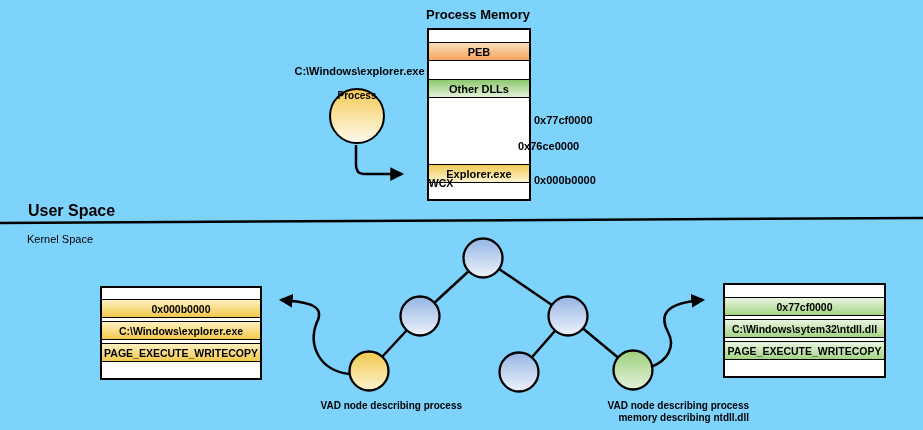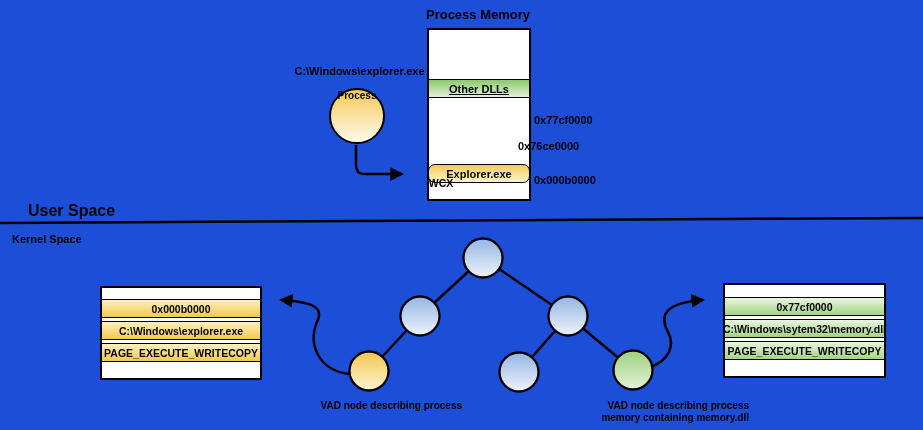--- a/index.html
+++ b/index.html
@@ -1,41 +1,41 @@
 <!DOCTYPE html>
 <html><head>
 <meta charset="utf-8">
 <style>
   html,body{margin:0;padding:0;background:#fff;}
   .canvas{
-    position:relative;width:923px;height:430px;background:#1d4ed8;overflow:hidden;
+    position:relative;width:923px;height:430px;background:#7dd3fc;overflow:hidden;
     font-family:"Liberation Sans",sans-serif;color:#000;
   }
   .abs{position:absolute;}
   svg.overlay{position:absolute;left:0;top:0;pointer-events:none;}
   .title{left:408px;top:7px;width:140px;text-align:center;font-size:13px;font-weight:bold;}
   
   .membox{left:427px;top:28px;width:104px;height:173px;border:2.5px solid #000;background:#fff;box-sizing:border-box;}
   .mrow{position:absolute;left:-1px;right:-1px;height:19px;border:1.5px solid #000;box-sizing:border-box;
         display:flex;align-items:center;justify-content:center;font-size:11px;font-weight:bold;}
   .grad-orange{background:linear-gradient(180deg,#FBDDBC 0%,#F6A55C 100%);}
-  .grad-green-dl{background:linear-gradient(180deg,#8CC96D 0%,#E3F1DA 100%);text-decoration:underline;}
-  .grad-yellow-dl{background:linear-gradient(180deg,#F2CB54 0%,#FCF3CF 100%);border-radius:7px;}
+  .grad-green-dl{background:linear-gradient(180deg,#8CC96D 0%,#E3F1DA 100%);}
+  .grad-yellow-dl{background:linear-gradient(180deg,#F2CB54 0%,#FCF3CF 100%);}
   .grad-yellow-lu{background:linear-gradient(180deg,#FDF0C0 0%,#F2C94C 100%);}
   .grad-green-lu{background:linear-gradient(180deg,#EAF5E2 0%,#A2D483 100%);}
   .addr{font-size:11px;font-weight:bold;white-space:nowrap;}
   
   .proc-path{left:282px;top:65px;width:155px;text-align:center;font-size:11px;font-weight:bold;white-space:nowrap;}
   .proc-circle{left:329px;top:88px;width:56px;height:56px;border:2.5px solid #000;border-radius:50%;
       background:linear-gradient(180deg,#F4CA57 0%,#FEFAEC 100%);box-sizing:border-box;
       display:flex;align-items:flex-start;justify-content:center;font-size:10px;font-weight:bold;}
   .wcx{left:384px;top:177px;width:40px;text-align:center;font-size:10.5px;font-weight:bold;margin-left:37px;}
   
   .user-space{left:28px;top:202px;font-size:16px;font-weight:bold;}
-  .kernel-space{left:12px;top:233px;font-size:11px;font-weight:bold;}
+  .kernel-space{left:27px;top:233px;font-size:11px;font-weight:normal;}
   
   .vadbox{border:2.5px solid #000;background:#fff;box-sizing:border-box;}
   .vadbox.left{left:100px;top:286px;width:162px;height:94px;}
   .vadbox.right{left:723px;top:283px;width:163px;height:95px;}
   .vrow{position:absolute;left:-1px;right:-1px;height:19px;border:1.5px solid #000;box-sizing:border-box;
         display:flex;align-items:center;justify-content:center;font-size:10.5px;font-weight:bold;white-space:nowrap;}
   .caption{text-align:right;font-size:10px;font-weight:bold;line-height:11.5px;}
   .caption.left{left:282px;top:400px;width:180px;}
   .caption.right{left:569px;top:400px;width:180px;}
 </style>
@@ -84,20 +84,23 @@
       <circle cx="633" cy="370" r="19.5" fill="url(#gradGreenNode)"></circle>
     </g>
 
     <path d="M349,374 C318,370 308,344 317,322 C325,306 310,302 281,300" fill="none" stroke="#000" stroke-width="2.5" marker-end="url(#arrow)"></path>
     <path d="M651,367 C667,361 676,347 668,332 C660,317 662,303 703,300" fill="none" stroke="#000" stroke-width="2.5" marker-end="url(#arrow)"></path>
   </svg>
 
   <div class="abs title">Process Memory</div>
 
   <div class="abs membox">
+    <div class="mrow grad-orange" style="top:12px">
+        <span>PEB</span>
+      </div>
     <div class="mrow grad-green-dl" style="top:49px">
         <span>Other DLLs</span>
       </div>
     <div class="mrow grad-yellow-dl" style="top:134px">
         <span>Explorer.exe</span>
       </div>
   </div>
 
   <div class="abs addr" style="left:534px;top:114px">0x77cf0000</div>
   <div class="abs addr" style="left:518px;top:140px">0x76ce0000</div>
@@ -122,28 +125,28 @@
     <div class="vrow grad-yellow-lu" style="top:55px">
         <span>PAGE_EXECUTE_WRITECOPY</span>
       </div>
   </div>
 
   <div class="abs vadbox right">
     <div class="vrow grad-green-lu" style="top:12px">
         <span>0x77cf0000</span>
       </div>
     <div class="vrow grad-green-lu" style="top:34px">
-        <span>C:\Windows\sytem32\memory.dll</span>
+        <span>C:\Windows\sytem32\ntdll.dll</span>
       </div>
     <div class="vrow grad-green-lu" style="top:56px">
         <span>PAGE_EXECUTE_WRITECOPY</span>
       </div>
   </div>
 
   <div class="abs caption left">
     <div>VAD node describing process</div>
   </div>
   <div class="abs caption right">
     <div>VAD node describing process</div>
-    <div>memory containing memory.dll</div>
+    <div>memory describing ntdll.dll</div>
   </div>
 
 </div>
 
 </body></html>

